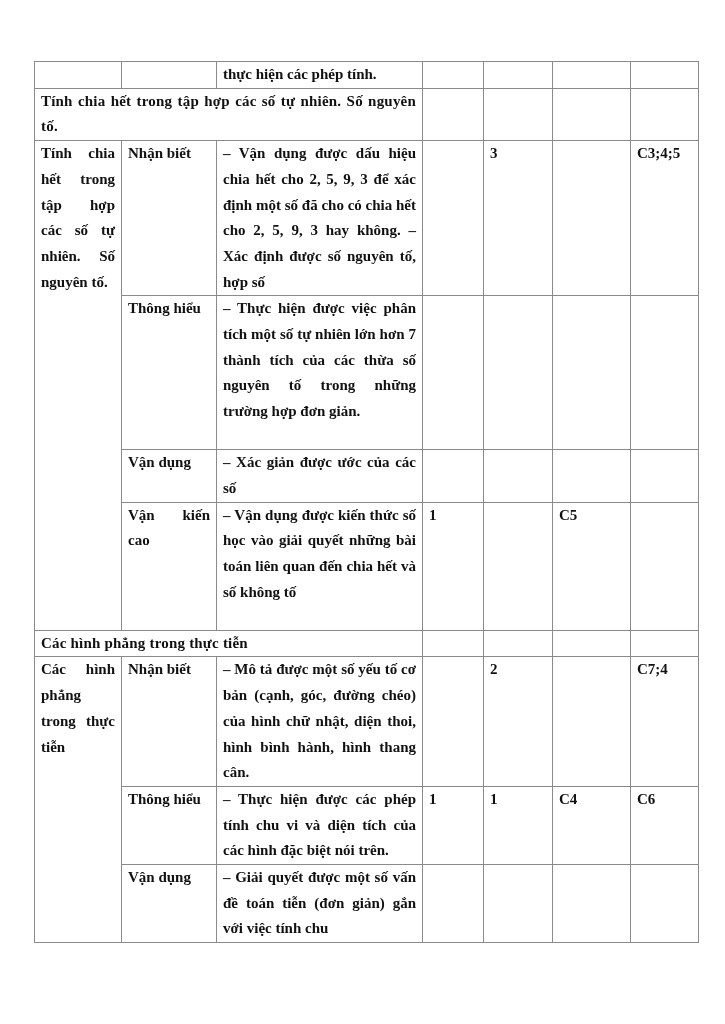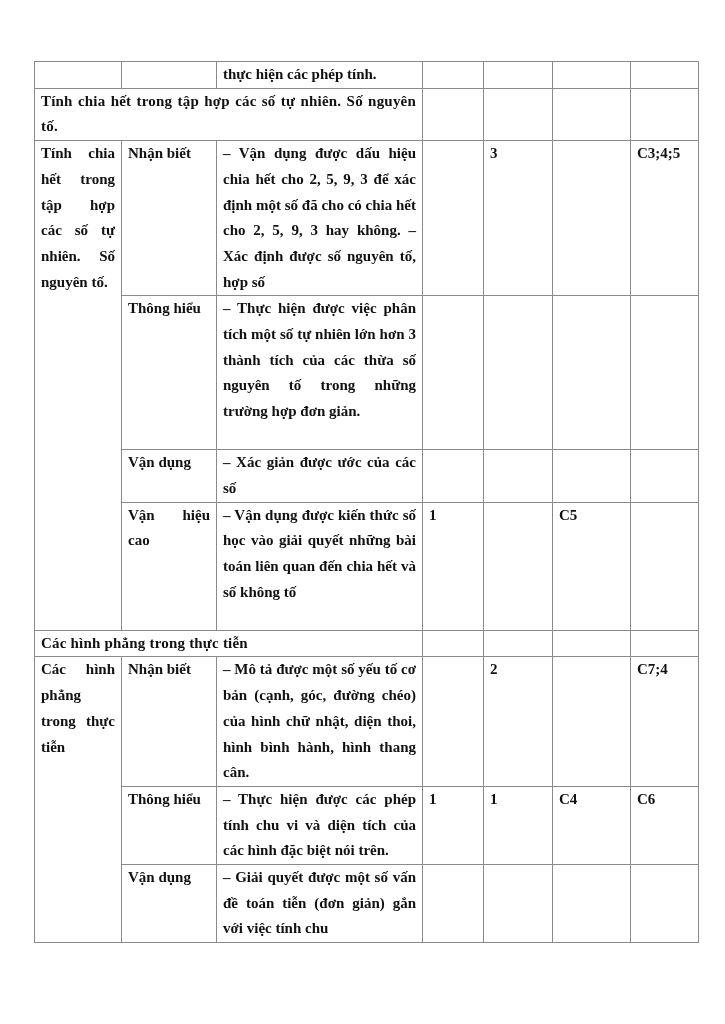--- a/index.html
+++ b/index.html
@@ -63,38 +63,38 @@
     <td>Nhận biết</td>
     <td class="just">– Vận dụng được dấu hiệu chia hết cho 2, 5, 9, 3 để xác định một số đã cho có chia hết cho 2, 5, 9, 3 hay không. – Xác định được số nguyên tố, hợp số</td>
     <td class="mid"></td>
     <td class="mid">3</td>
     <td class="mid"></td>
     <td class="mid">C3;4;5</td>
   </tr>
 
   <tr style="height:154px">
     <td>Thông hiểu</td>
-    <td class="just">– Thực hiện được việc phân tích một số tự nhiên lớn hơn 3 thành tích của các thừa số nguyên tố trong những trường hợp đơn giản.</td>
+    <td class="just">– Thực hiện được việc phân tích một số tự nhiên lớn hơn 7 thành tích của các thừa số nguyên tố trong những trường hợp đơn giản.</td>
     <td class="mid"></td>
     <td class="mid"></td>
     <td class="mid"></td>
     <td class="mid"></td>
   </tr>
 
   <tr style="height:51px">
     <td>Vận dụng</td>
     <td class="just">– Xác giản được ước của các số</td>
     <td class="mid"></td>
     <td class="mid"></td>
     <td class="mid"></td>
     <td class="mid"></td>
   </tr>
 
   <tr style="height:128px">
-    <td class="just" style="text-align-last:justify">Vận hiệu cao</td>
+    <td class="just" style="text-align-last:justify">Vận kiến cao</td>
     <td class="just">– Vận dụng được kiến thức số học vào giải quyết những bài toán liên quan đến chia hết và số không tố</td>
     <td class="mid">1</td>
     <td class="mid"></td>
     <td class="mid">C5</td>
     <td class="mid"></td>
   </tr>
 
   <tr class="sec" style="height:26px">
     <td colspan="3">Các hình phẳng trong thực tiễn</td>
     <td></td>

